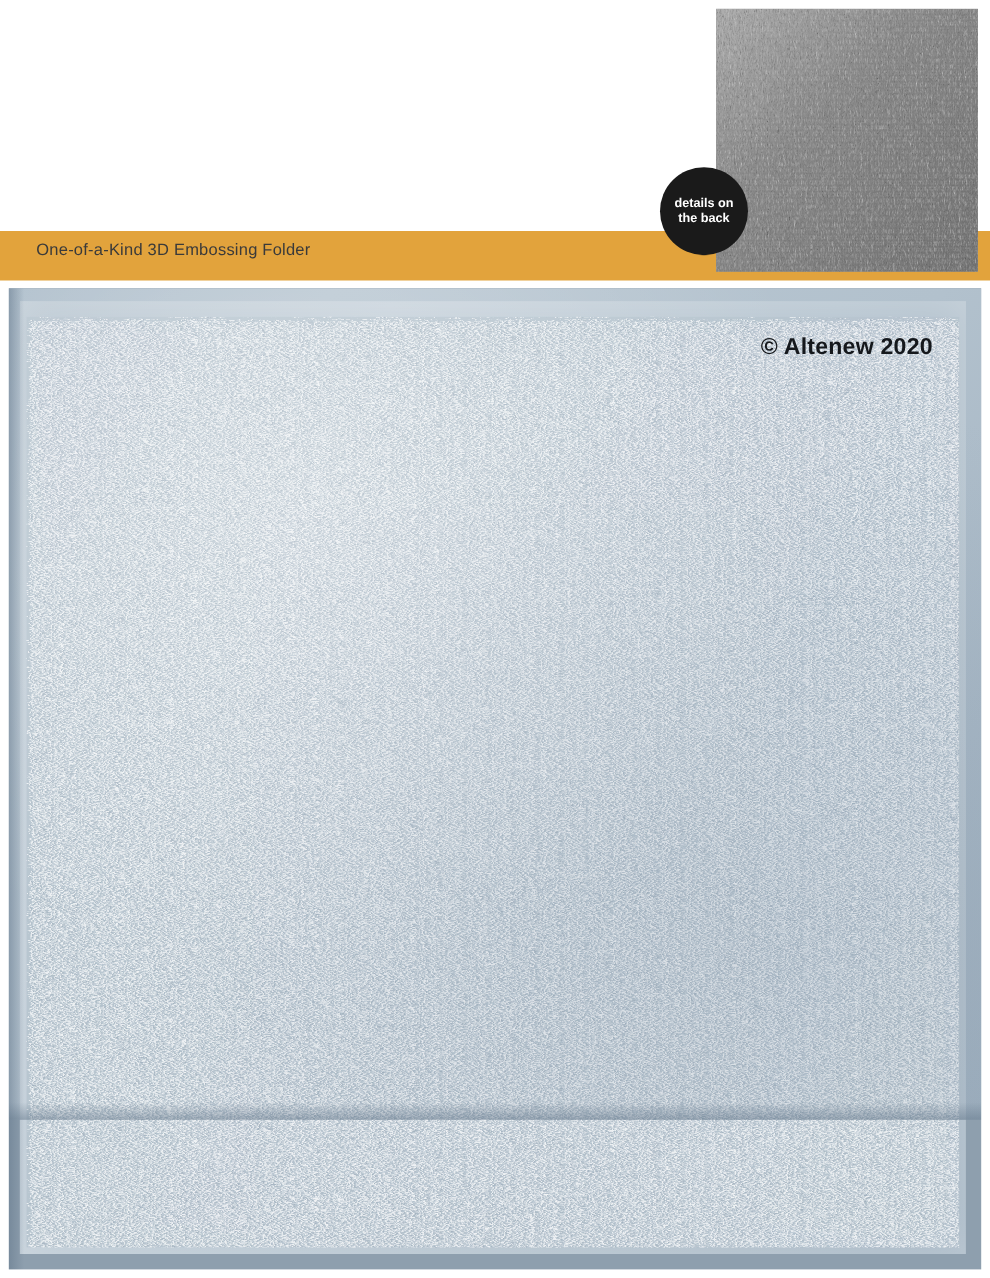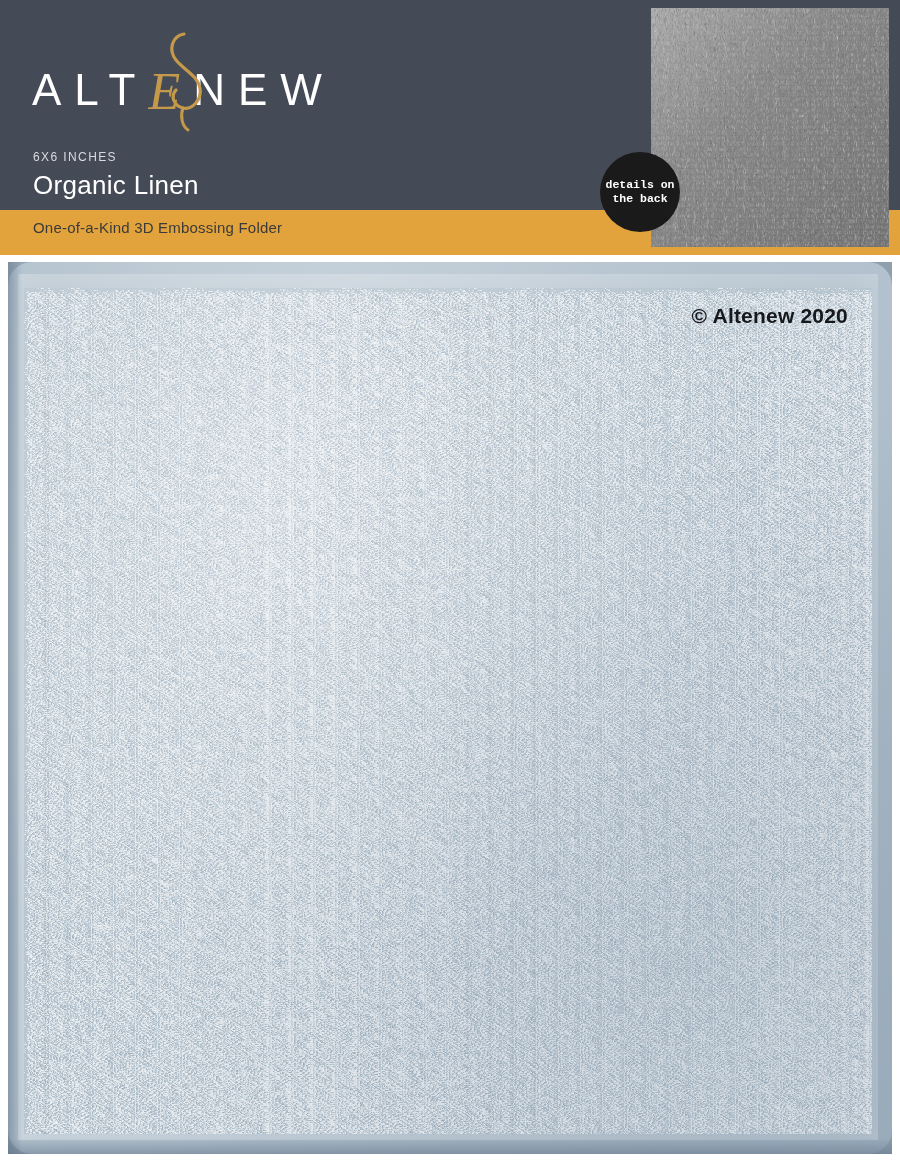--- a/index.html
+++ b/index.html
@@ -122,41 +122,39 @@
     color: #ffffff;
     display: flex;
     flex-direction: column;
     align-items: center;
     justify-content: center;
     text-align: center;
     line-height: 1.22;
     font-size: 11.5px;
     font-weight: bold;
     z-index: 5;
-    font-family: Liberation Mono, monospace;
   }
 
   
   .photo {
     position: absolute;
     left: 8px;
     top: 262px;
     width: 884px;
     height: 892px;
     background: #8e9fae;
     overflow: hidden;
   }
   .plate {
     position: absolute;
     left: 0;
     top: 0;
     width: 884px;
-    height: 892px;
+    height: 756px;
     background: linear-gradient(135deg, #aebecb 0%, #b9c7d2 18%, #b2c1cd 52%, #a6b6c4 78%, #9fb0bf 100%);
-    border-radius: 24px;
   }
   .plate-inner {
     position: absolute;
     left: 10px;
     top: 12px;
     width: 860px;
     height: 866px;
     background: linear-gradient(120deg, #b7c5d0 0%, #c2ced8 25%, #b9c7d2 55%, #aebdc9 85%, #a8b8c6 100%);
     box-shadow: inset 0 0 40px rgba(255,255,255,0.25);
     overflow: hidden;
@@ -206,31 +204,20 @@
     z-index: 4;
     white-space: nowrap;
   }
   .copyright-block .line2 { display: block; }
 </style>
 </head>
 <body>
 
 <div class="package">
 
-  <div class="header">
-    <div class="brand-logo"><span>ALT</span><span class="gold-e">E</span><span>NEW</span></div>
-
-    <svg class="amp-flourish" viewBox="0 0 70 110">
-      <path d="M34 8 C22 10 18 24 26 34 C34 44 48 50 50 62 C52 74 42 84 33 82 C24 80 20 70 26 64" fill="none" stroke="#c49a4a" stroke-width="3.2" stroke-linecap="round"></path>
-      <path d="M33 82 C30 90 32 100 38 104" fill="none" stroke="#c49a4a" stroke-width="3" stroke-linecap="round"></path>
-    </svg>
-
-    <div class="size-label">6X6 INCHES</div>
-    <div class="product-title">Organic Linen</div>
-  </div>
 
   <div class="gold-band"></div>
   <div class="subtitle">One-of-a-Kind 3D Embossing Folder</div>
 
   <div class="swatch">
     <svg class="swatch-texture" viewBox="0 0 238 239" preserveAspectRatio="none">
       <defs>
         <filter id="swatchNoise" x="0" y="0" width="100%" height="100%">
           <feTurbulence type="turbulence" baseFrequency="0.9 0.18" numOctaves="4" seed="7" result="t"></feTurbulence>
           <feColorMatrix in="t" type="saturate" values="0"></feColorMatrix>

